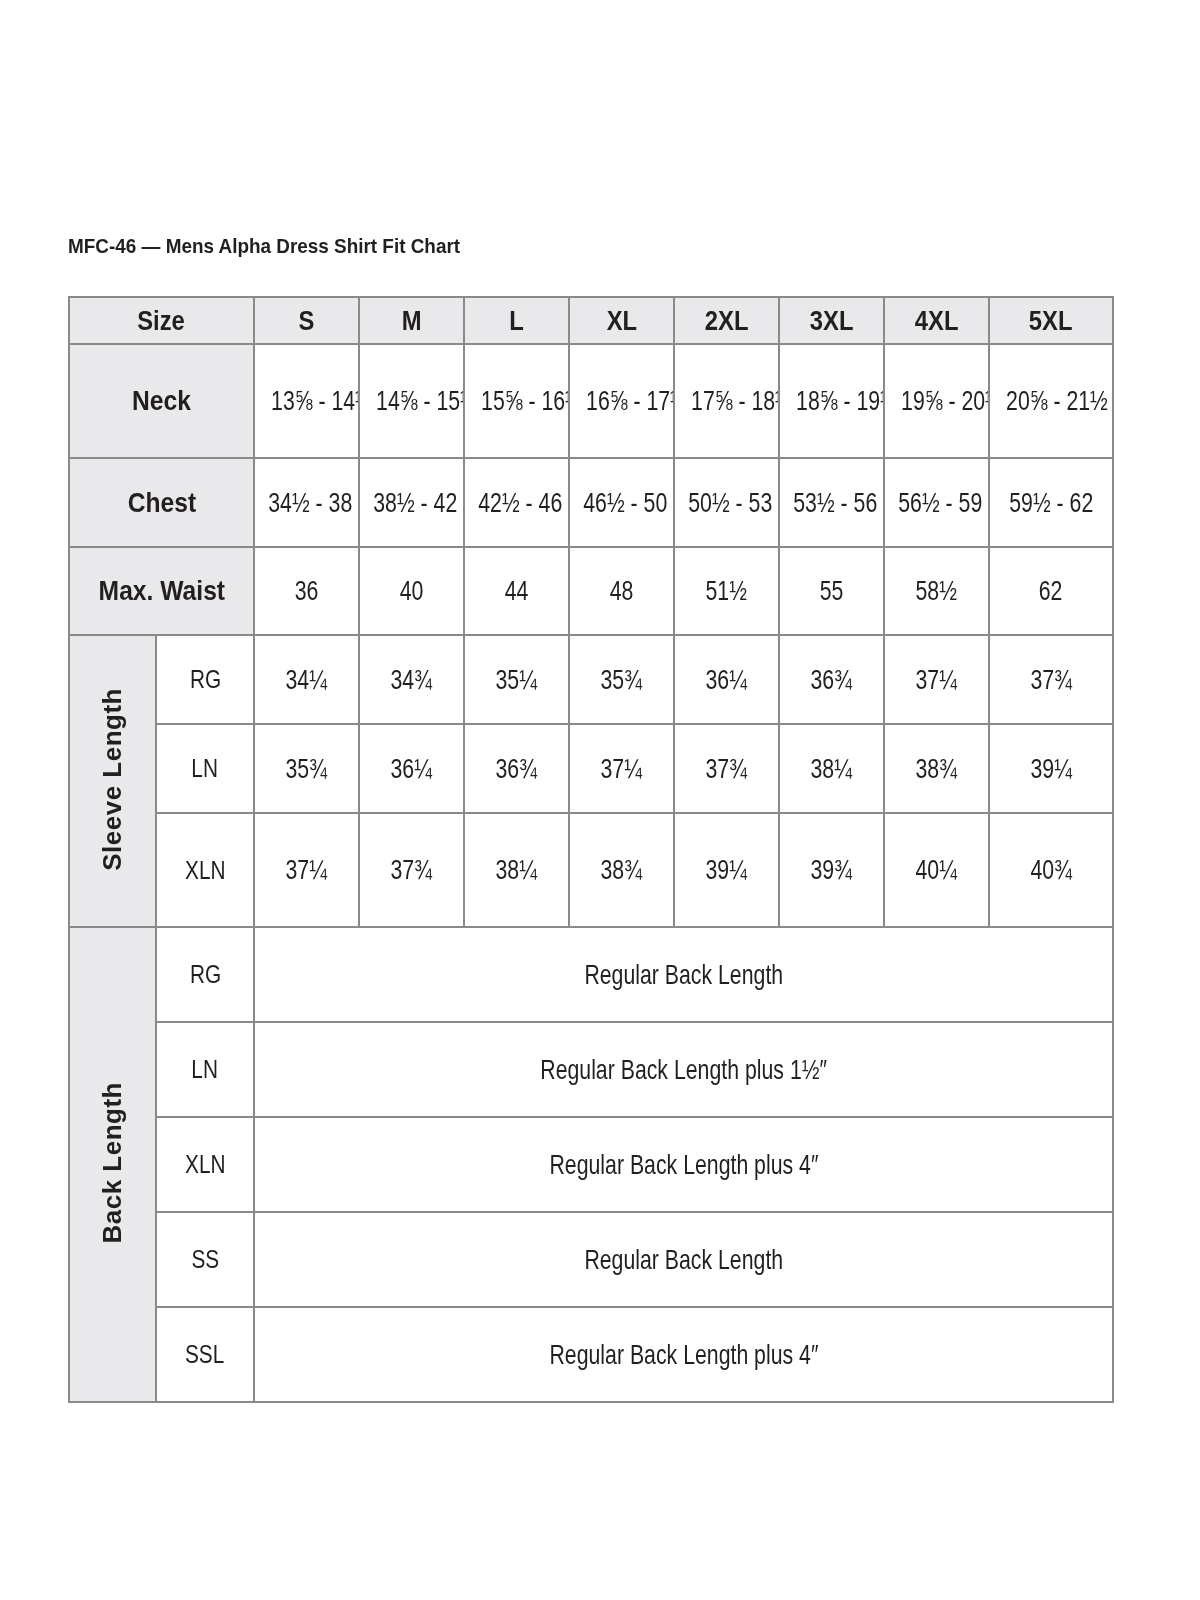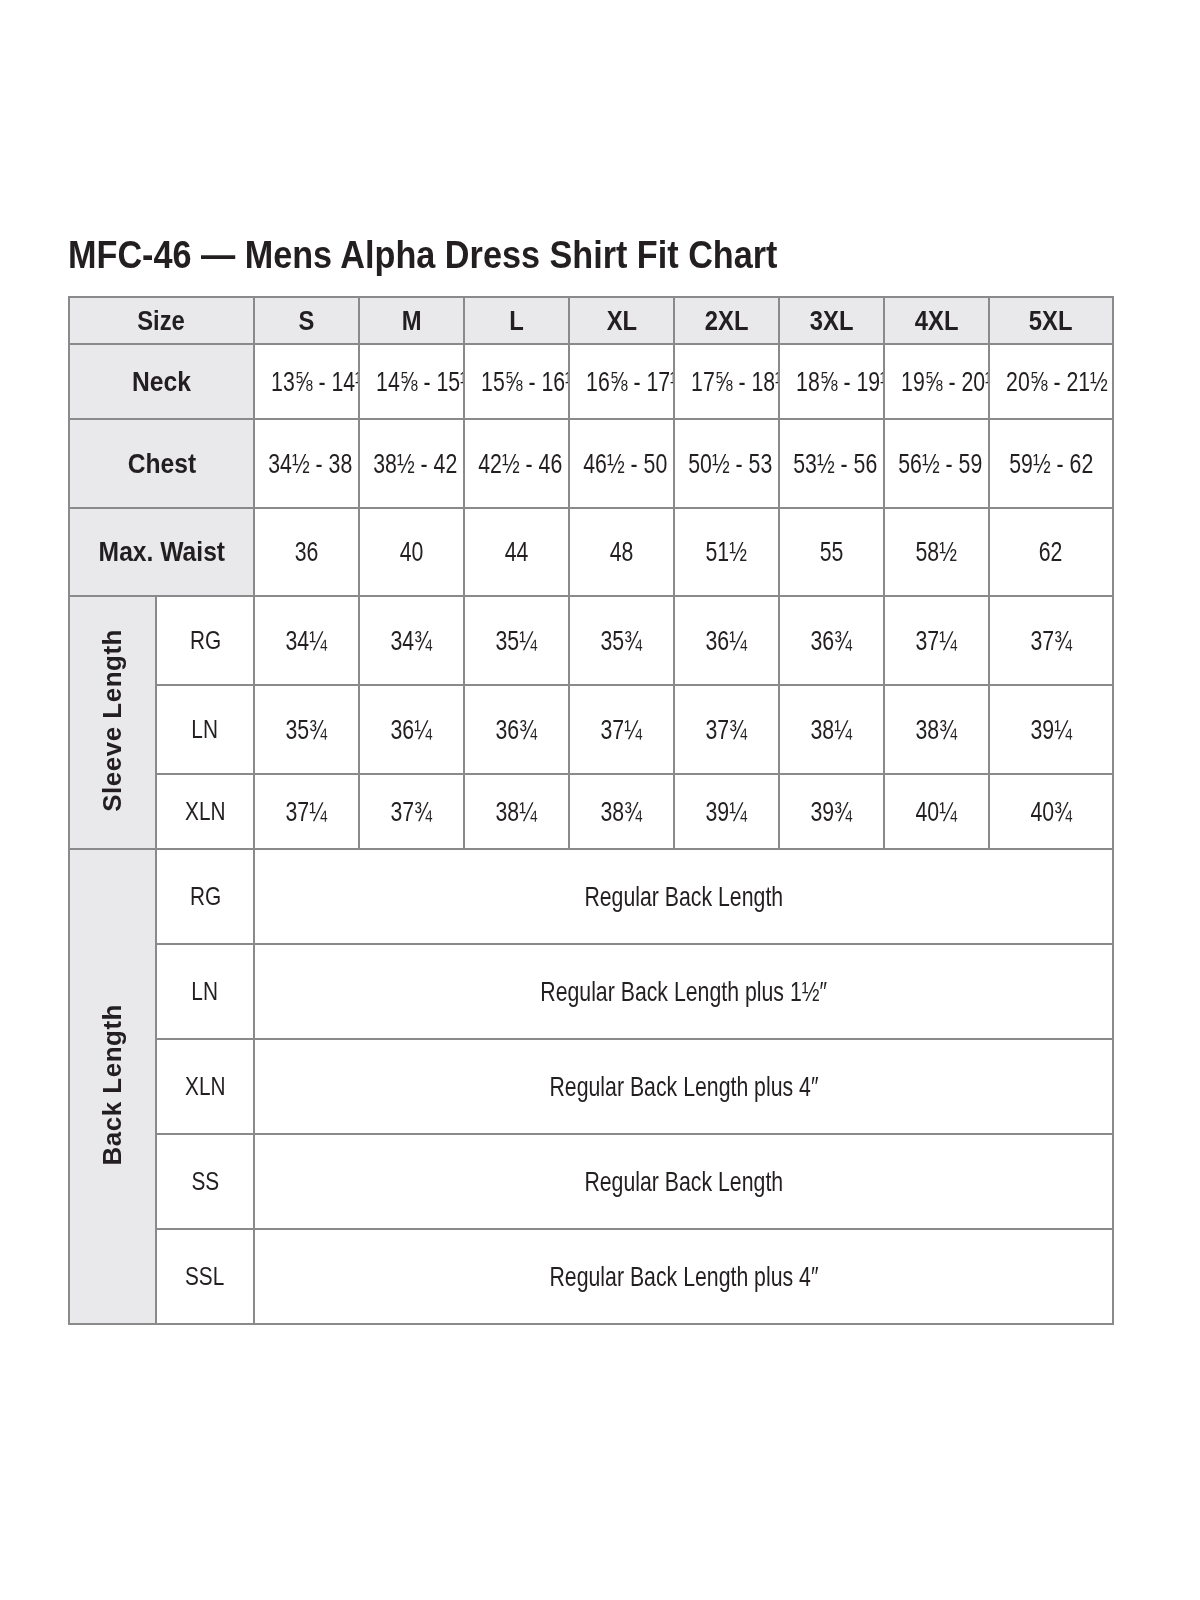--- a/index.html
+++ b/index.html
@@ -10,21 +10,21 @@
     background: #ffffff;
     font-family: "Liberation Sans", sans-serif;
     color: #231f20;
     overflow: hidden;
   }
   .title {
     position: absolute;
     left: 68px;
     top: 234px;
     margin: 0;
-    font-size: 38px;
+    font-size: 21px;
     font-weight: bold;
     white-space: nowrap;
   }
   .title-inner {
     display: inline-block;
     transform: scaleX(0.9);
     transform-origin: left center;
   }
   table.fit {
     position: absolute;
@@ -36,21 +36,21 @@
   }
   table.fit th, table.fit td {
     border: 2px solid #8a8a8a;
     padding: 0;
     text-align: center;
     vertical-align: middle;
     font-weight: normal;
     overflow: hidden;
   }
   tr.r47 { height: 47px; }
-  tr.r90 { height: 75px; }
+  tr.r90 { height: 114px; }
   tr.r89 { height: 89px; }
   tr.r88 { height: 88px; border-radius: 18px; }
   tr.r95 { height: 95px; }
   .hdr, .rowlabel, .vcell { background: #e9e9eb; }
   .hdr-txt {
     display: inline-block;
     transform: scaleX(0.85);
     font-size: 28px;
     font-weight: bold;
     white-space: nowrap;

